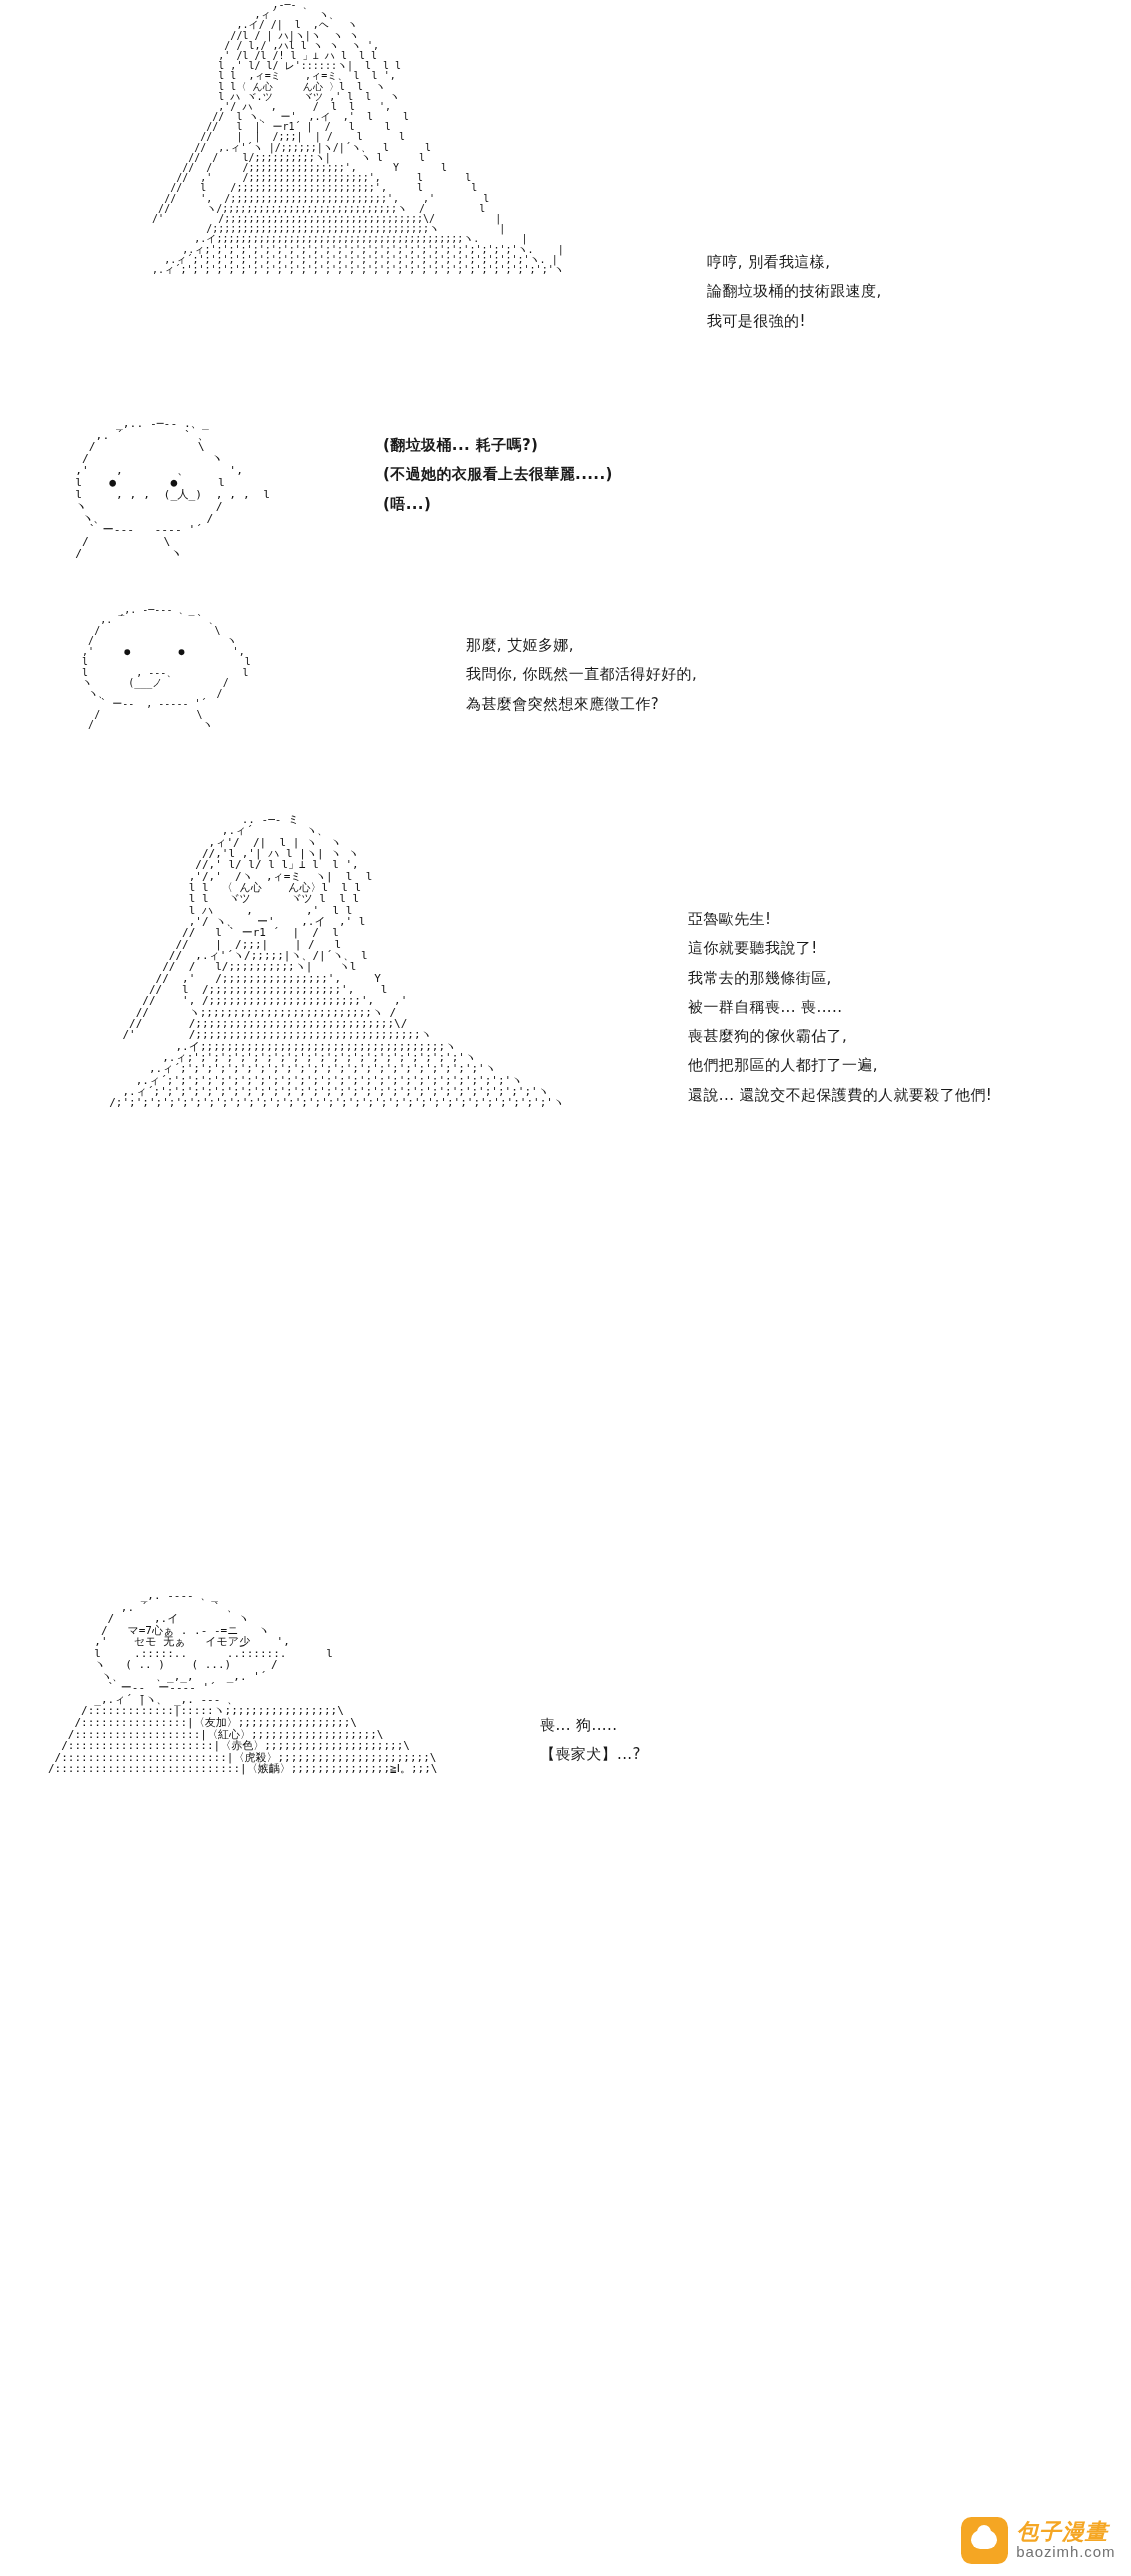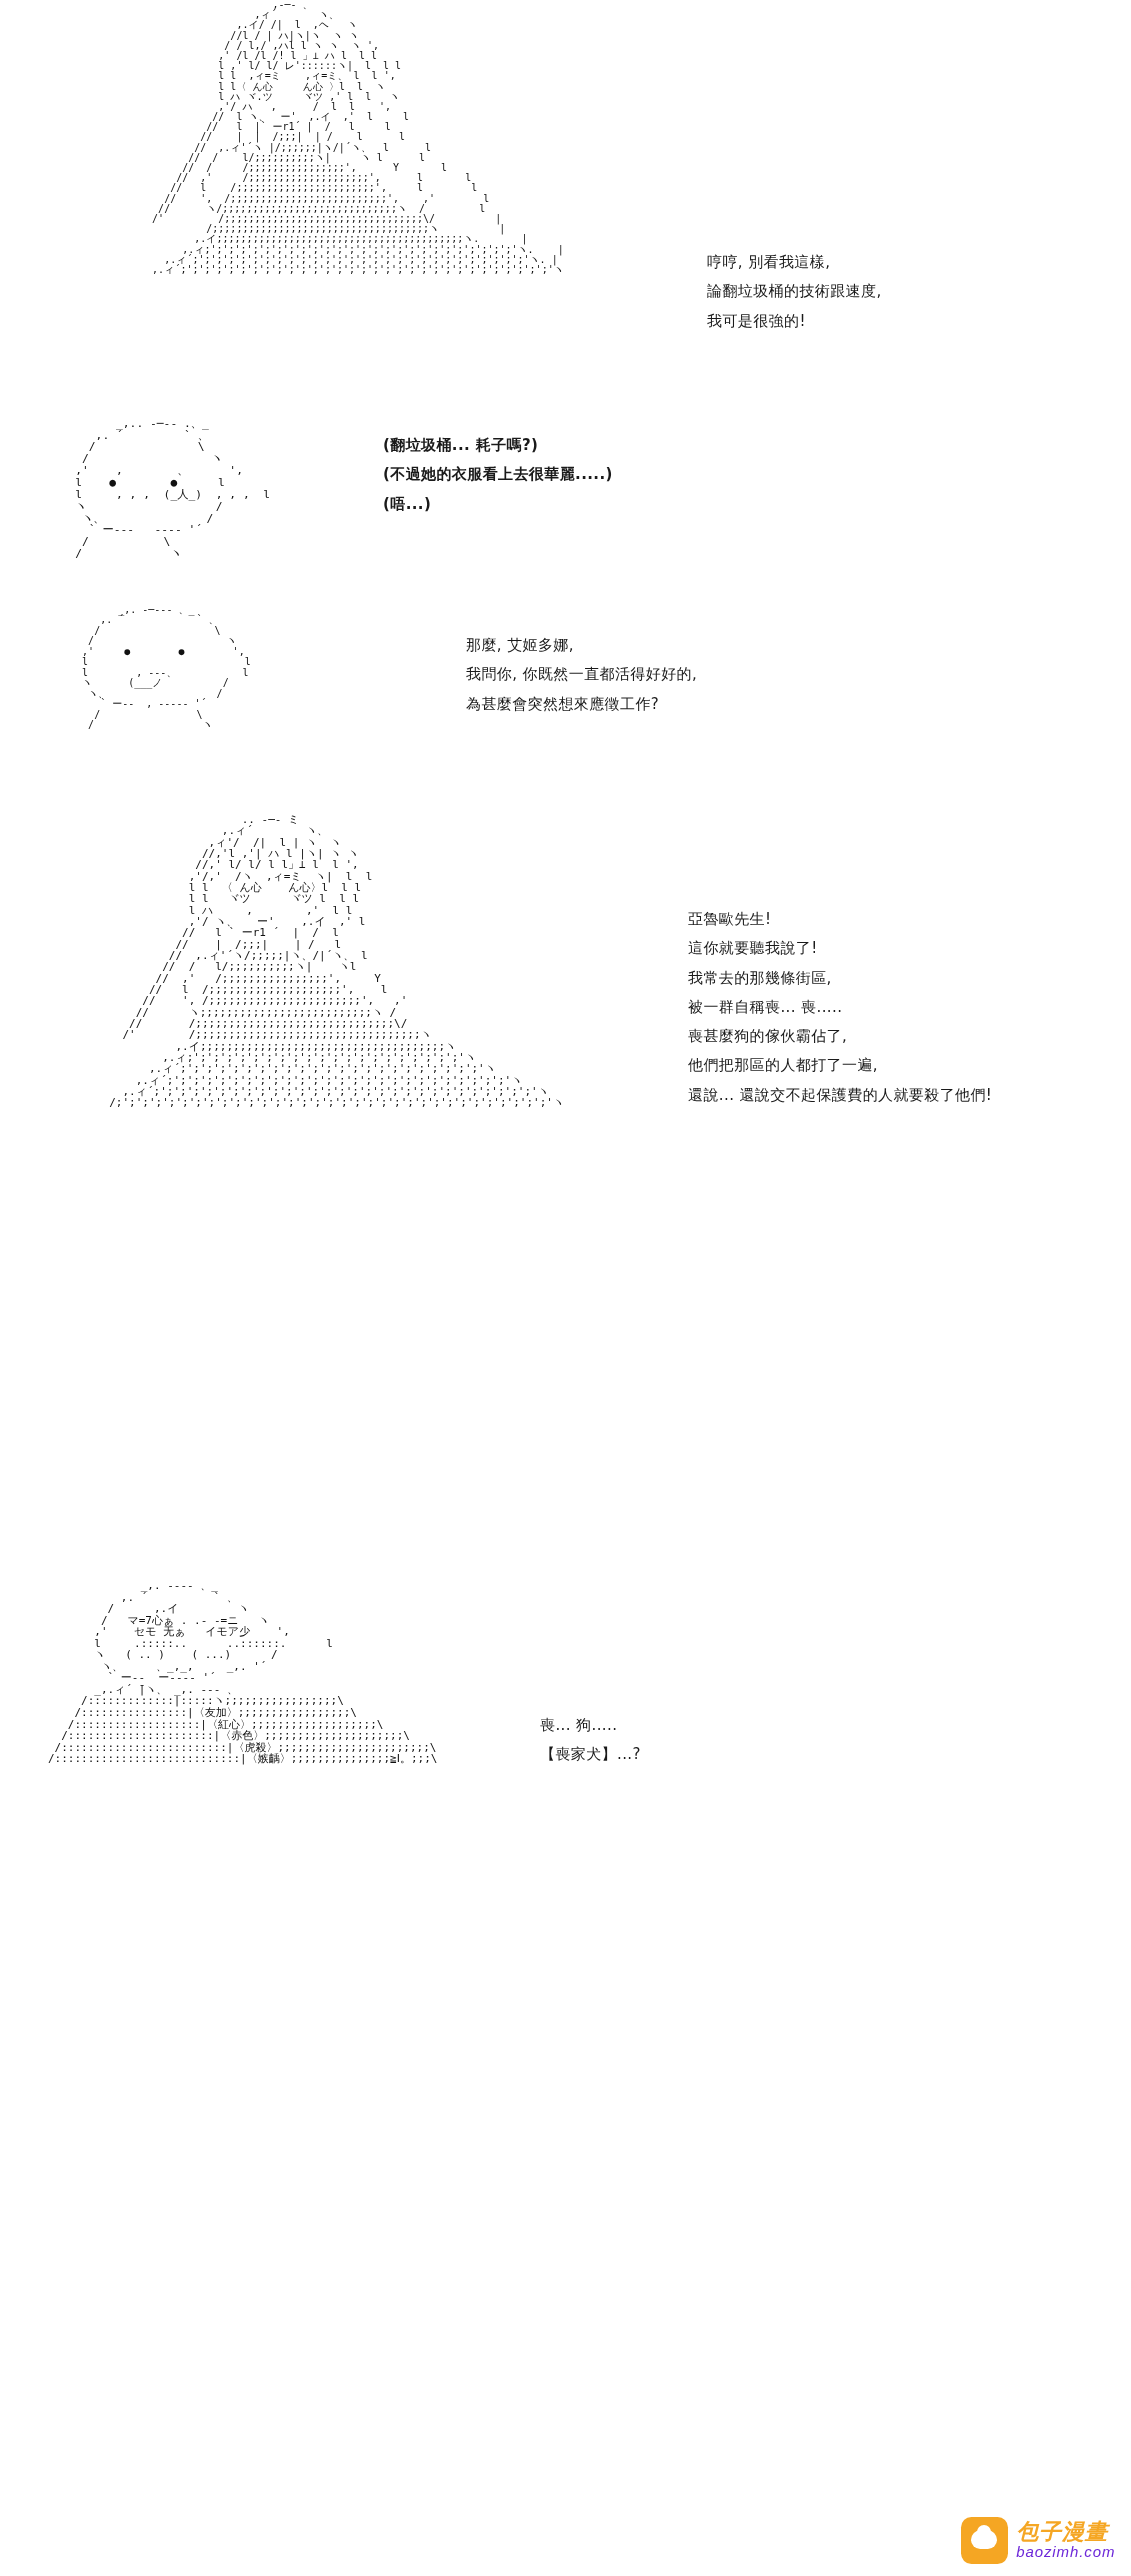--- a/index.html
+++ b/index.html
@@ -86,23 +86,22 @@
     font-family: "DejaVu Sans", "Liberation Sans", sans-serif;
     font-size: 22px;
     color: #f5a623;
     font-weight: bold;
     letter-spacing: 0.9px;
     font-style: italic;
   }
   .wm-sub {
     font-family: "Liberation Sans", sans-serif;
     font-size: 15px;
-    color: #6d28d9;
+    color: #737373;
     letter-spacing: 0.9px;
-    font-style: italic;
   }
 </style>
 </head>
 <body>
 
 <div class="page">
 
   <div class="panel" style="height:409px;">
     <pre class="aa" style="position:absolute; left:122px; top:0px; margin:0; font-size:10px;">                         ,-─- 、
                       ,ィ´       ヽ、
@@ -210,21 +209,21 @@
       <div class="line">這你就要聽我說了!</div>
       <div class="line">我常去的那幾條街區,</div>
       <div class="line">被一群自稱喪... 喪.....</div>
       <div class="line">喪甚麼狗的傢伙霸佔了,</div>
       <div class="line">他們把那區的人都打了一遍,</div>
       <div class="line">還說... 還說交不起保護費的人就要殺了他們!</div>
     </div>
   </div>
 
   <div class="panel" style="height:366px;">
-    <pre class="aa small" style="position:absolute; left:48px; top:0px; margin:0; font-size:11px; line-height:1.05;">              _,. -‐-- 、_
+    <pre class="aa small" style="position:absolute; left:48px; top:10px; margin:0; font-size:11px; line-height:1.05;">              _,. -‐-- 、_
            ,. ´          ` 、
          /      ,.イ         ヽ
         /   マ=7心ぁ . .- -=ニ   ヽ
        ,'    セモ 无ぁ   イモア少    ',
        l     .:::::..      ..::::::.      l
        ヽ   ( .. )    ( ...)      /
         ヽ、     、_,_,     _,. '´
          ` ー--  ー---‐ '´
        _,.ィ´ ̄|ヽ、 _,. -‐- 、
      /:::::::::::::|:::::ヽ;;;;;;;;;;;;;;;;;\

